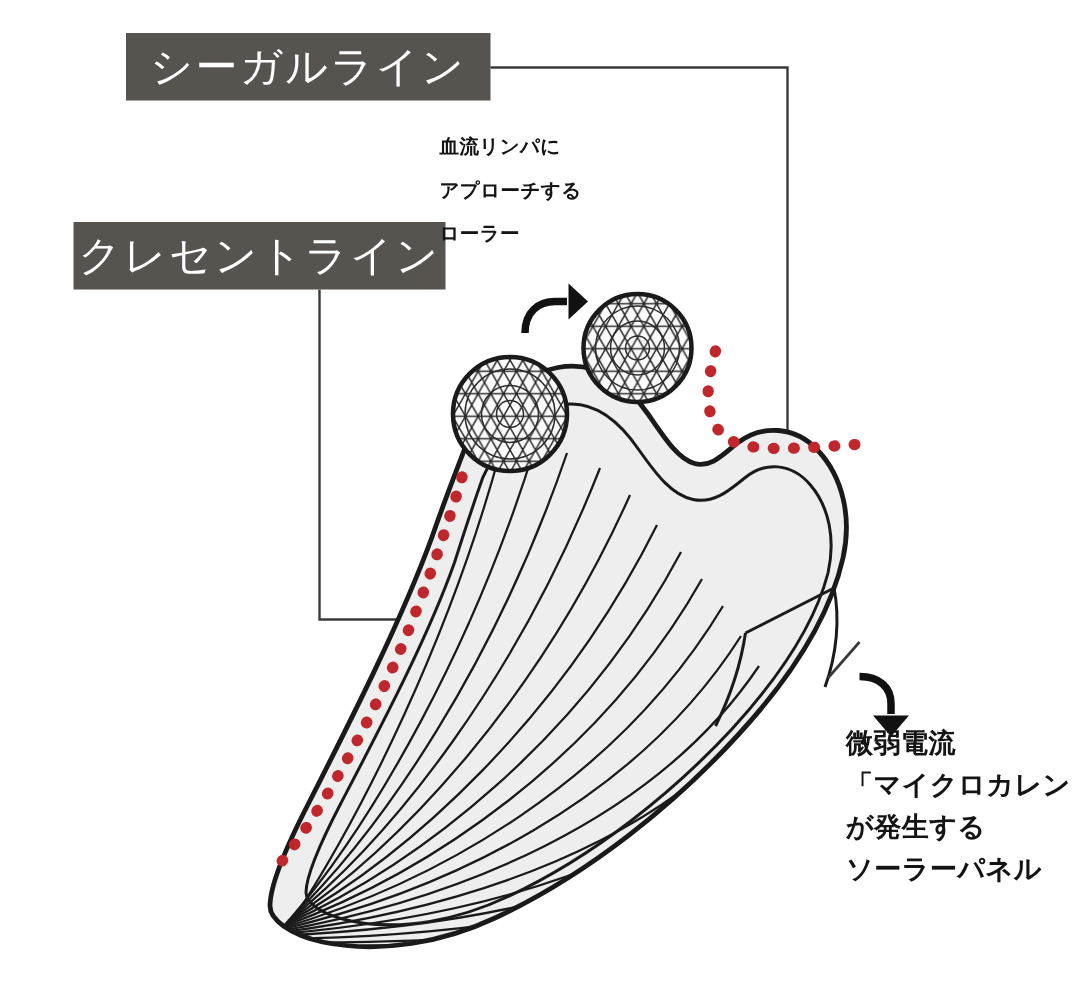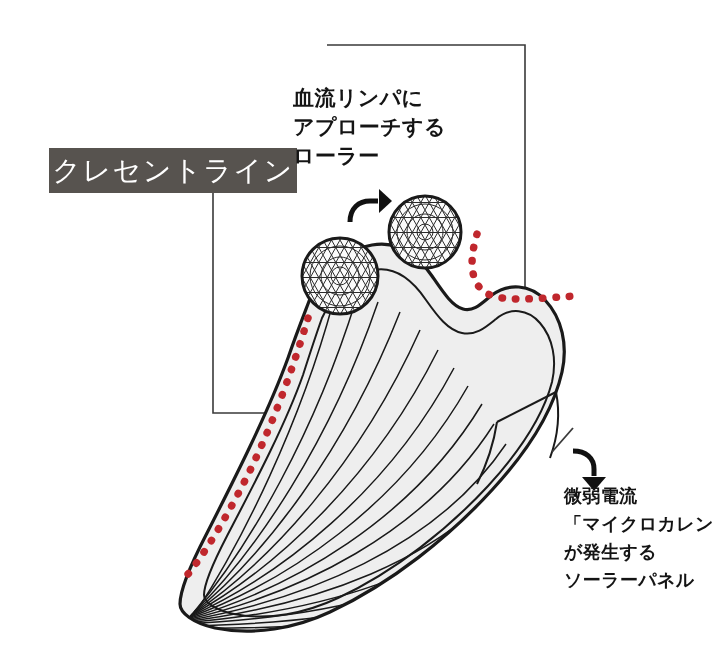--- a/index.html
+++ b/index.html
@@ -50,21 +50,21 @@
     width: 248px;
     height: 45px;
     font-size: 28px;
     margin-left: 20px;
   }
   .note {
     position: absolute;
     color: #141414;
     font-family: "DejaVu Sans", "Liberation Sans", sans-serif;
     font-weight: 700;
-    font-size: 21px;
+    font-size: 13px;
     line-height: 29px;
     letter-spacing: 0.02em;
     white-space: pre;
   }
   #note-roller {
     left: 293px;
     top: 84px;
   }
   #note-solar {
     left: 564px;
@@ -213,20 +213,21 @@
     <g fill="none" stroke="#111111" stroke-width="5" stroke-linecap="butt">
       <path d="M573,451 C586,451 594,458 594,469 L594,476"></path>
       <path d="M582,477 L594,491 L606,477 Z" fill="#111111" stroke="none"></path>
     </g>
 
     <g>
       <path d="M552,452 L573,428" fill="none" stroke="#3a3a3a" stroke-width="1.8"></path>
     </g>
   </svg>
 
+  <div id="tag-seagull" class="tag-box">シーガルライン</div>
 
   <div id="tag-crescent" class="tag-box">クレセントライン</div>
 
   <div id="note-roller" class="note">血流リンパに
 アプローチする
 ローラー</div>
 
   <div id="note-solar" class="note">微弱電流
 「マイクロカレント」
 が発生する

